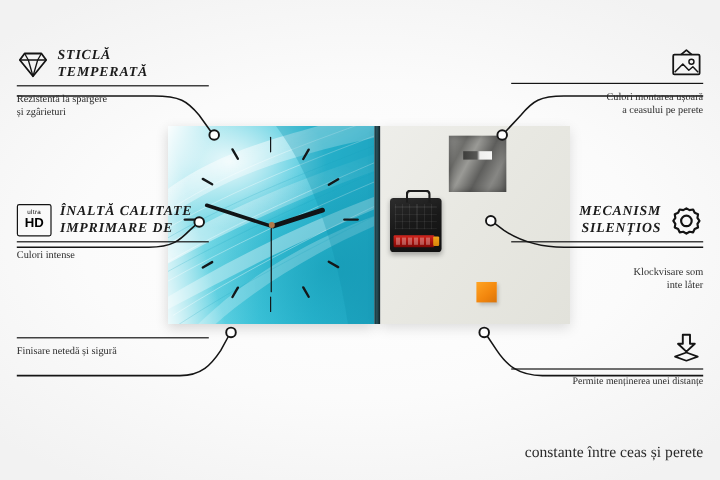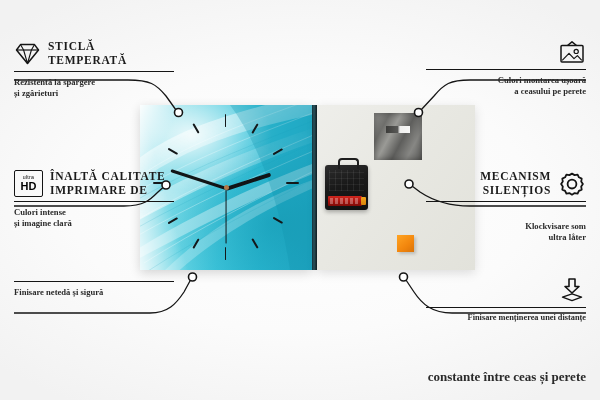--- a/index.html
+++ b/index.html
@@ -93,24 +93,24 @@
   .hand{position:absolute;background:#111416;border-radius:2px;transform-origin:0% 50%;}
   .cap{
     position:absolute;left:50%;top:50%;width:5px;height:5px;margin:-2.5px 0 0 -2.5px;
     background:#b07a4a;border-radius:50%;
   }
 
   
   .callout{position:absolute;}
   .title{
     font-size:11.5px;font-weight:bold;letter-spacing:.7px;color:#1b1b1b;
-    line-height:13.5px;text-transform:uppercase;white-space:nowrap;
+    line-height:13.5px;text-transform:uppercase;white-space:nowrap;font-style:italic;
   }
   .desc{
-    font-size:8.6px;color:#2a2a2a;line-height:10.6px;white-space:nowrap;font-weight:bold;
+    font-size:8.6px;color:#2a2a2a;line-height:10.6px;white-space:nowrap;
   }
   .rule{height:1px;background:#151515;}
   .ico{flex:0 0 auto;}
   .row{display:flex;align-items:center;gap:7px;}
   .left .row{justify-content:flex-start;}
   .right .row{justify-content:flex-end;}
   .left .desc,.left .title{text-align:left;}
   .right .desc,.right .title{text-align:right;}
 
   svg.lines{position:absolute;left:0;top:0;width:600px;height:400px;pointer-events:none;}
@@ -243,21 +243,20 @@
         <span style="font-size:5.2px;font-family:'Liberation Sans',sans-serif;letter-spacing:.3px;">ultra</span>
         <span style="font-size:11px;font-weight:bold;font-family:'Liberation Sans',sans-serif;margin-top:1px;">HD</span>
       </div>
       <div>
         <div class="title">ÎNALTĂ CALITATE</div>
         <div class="title">IMPRIMARE DE</div>
       </div>
     </div>
     <div class="rule" style="margin-top:4px;width:160px;"></div>
     <div class="desc" style="margin-top:5px;">Culori intense</div>
-    <div class="desc">și imagine clară</div>
   </div>
 
   <div class="callout left" style="left:14px;top:277px;width:160px;">
     <div class="rule" style="margin-top:4px;width:160px;"></div>
     <div class="desc" style="margin-top:5px;">Finisare netedă și sigură</div>
   </div>
 
   <div class="callout right" style="left:426px;top:40px;width:160px;">
     <div class="row">
       <svg class="ico" width="28" height="25" viewBox="0 0 28 25">
@@ -282,30 +281,30 @@
       </div>
       <svg class="ico" width="28" height="26" viewBox="0 0 28 26">
         <g fill="none" stroke="#141414" stroke-width="1.8" stroke-linejoin="round">
           <path d="M14,2.6 L16.6,4.1 L19.6,3.6 L20.9,6.3 L23.7,7.6 L23.2,10.6 L24.9,13.1 L23.2,15.6 L23.7,18.6 L20.9,19.9 L19.6,22.6 L16.6,22.1 L14,23.7 L11.4,22.1 L8.4,22.6 L7.1,19.9 L4.3,18.6 L4.8,15.6 L3.1,13.1 L4.8,10.6 L4.3,7.6 L7.1,6.3 L8.4,3.6 L11.4,4.1 Z"></path>
           <circle cx="14" cy="13.1" r="4.4"></circle>
         </g>
       </svg>
     </div>
     <div class="rule" style="margin-top:4px;width:160px;"></div>
     <div class="desc" style="margin-top:19px;">Klockvisare som</div>
-    <div class="desc">ultra låter</div>
+    <div class="desc">inte låter</div>
   </div>
 
   <div class="callout right" style="left:426px;top:277px;width:160px;">
     <div class="row">
       <svg class="ico" width="28" height="26" viewBox="0 0 28 26">
         <g fill="none" stroke="#141414" stroke-width="1.6" stroke-linejoin="round">
           <path d="M11,2 L17,2 L17,9.5 L21,9.5 L14,16 L7,9.5 L11,9.5 Z"></path>
           <path d="M14,16.8 L23.5,20.2 L14,23.6 L4.5,20.2 Z" stroke-width="1.4"></path>
         </g>
       </svg>
     </div>
     <div class="rule" style="margin-top:4px;width:160px;"></div>
-    <div class="desc" style="margin-top:5px;font-size:8.3px;">Finisare menținerea unei distanțe</div>
+    <div class="desc" style="margin-top:5px;font-size:8.3px;">Permite menținerea unei distanțe</div>
     <div class="desc" style="font-size:13px;margin-top:48px;">constante între ceas și perete</div>
   </div>
 
 </div>
 
 </body></html>

